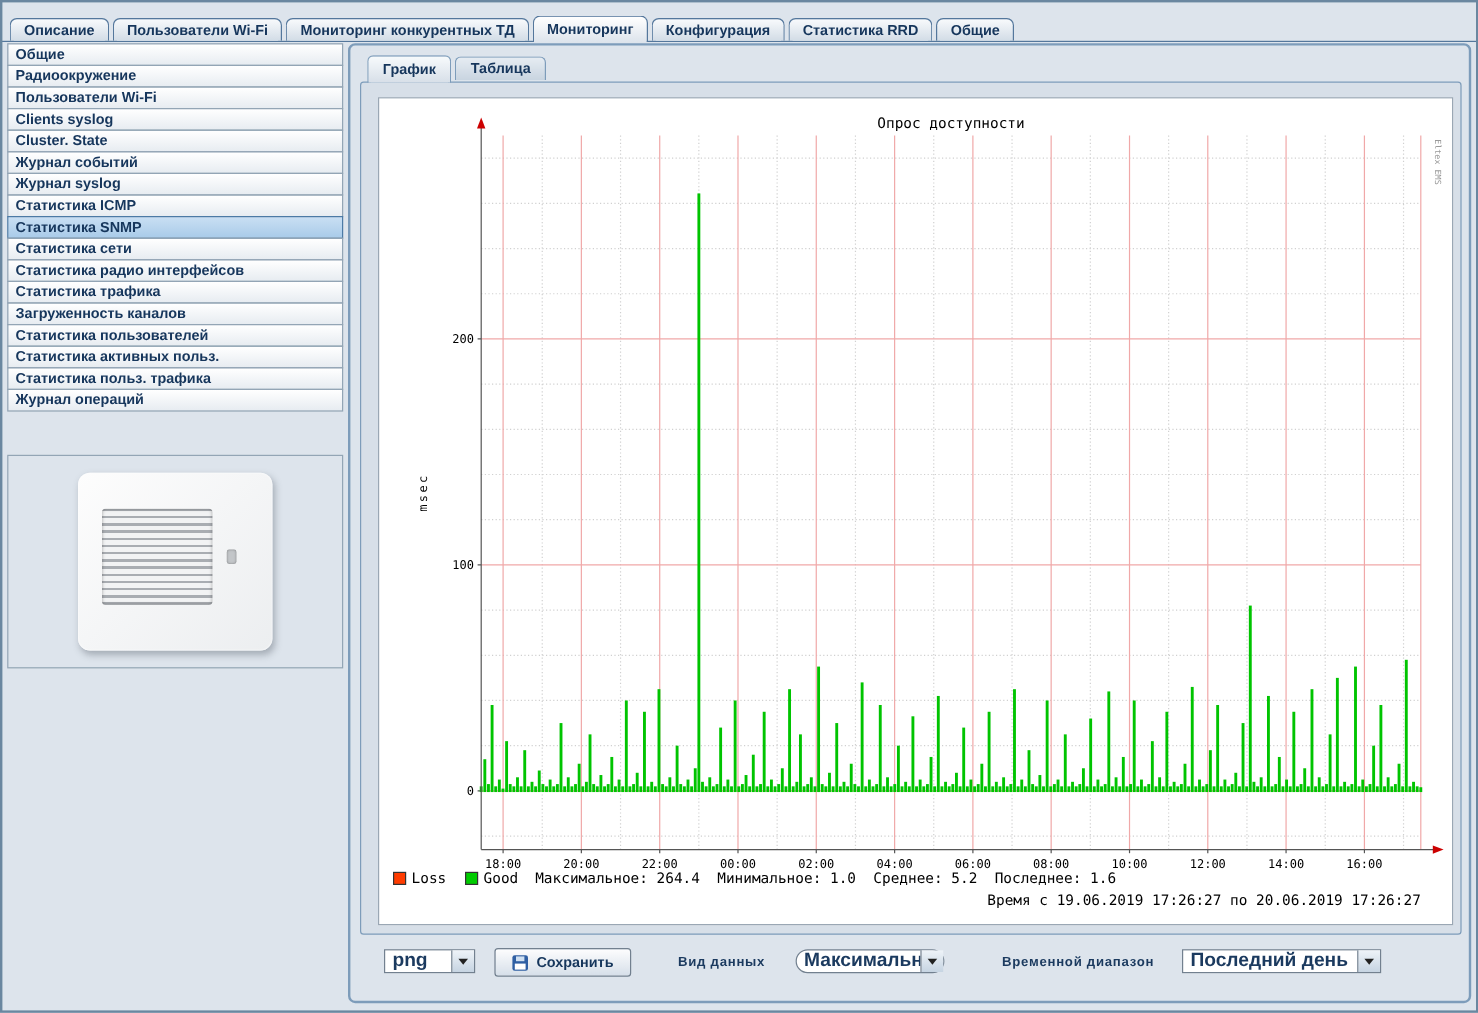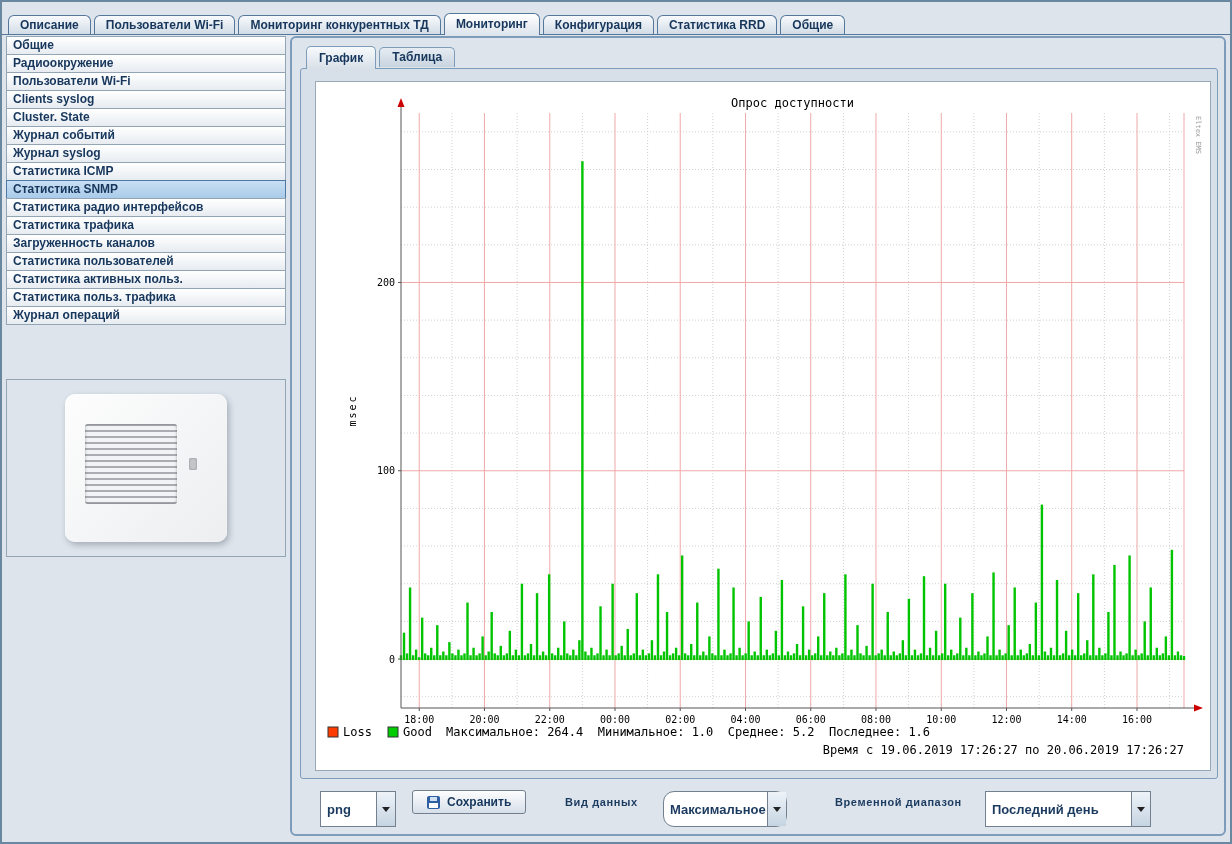--- a/index.html
+++ b/index.html
@@ -39,22 +39,22 @@
     border-radius:5px 5px 0 0;background:linear-gradient(#e6ecf2,#c8d4e0);
     font-weight:bold;font-size:12px;color:#16365c;}
   .stab.sel{height:22px;line-height:22px;background:linear-gradient(#f7fafc,#d7dfe8);
     margin-bottom:-1px;z-index:4;position:relative;}
   .tabcontent{position:absolute;left:8px;top:30px;width:918px;height:711px;box-sizing:border-box;
     border:1px solid #7d9cba;border-radius:3px;background:#d7dfe8;z-index:2;}
   .rrd{position:absolute;left:14px;top:12px;width:894px;height:688px;background:#ffffff;
     border:1px solid #9aa7b4;box-sizing:content-box;}
   .rrd svg{display:block;width:894px;height:688px;}
   
-  .combo{position:absolute;height:36px;box-sizing:border-box;border:1px solid #72808f;
-    background:#fff;display:flex;align-items:center;font-weight:bold;font-size:13px;color:#1b3a5f;}
+  .combo{position:absolute;height:20px;box-sizing:border-box;border:1px solid #72808f;
+    background:#fff;display:flex;align-items:center;font-weight:bold;font-size:16px;color:#1b3a5f;}
   .combo .val{flex:1;padding:0 6px;white-space:nowrap;overflow:hidden;}
   .combo .btn{width:18px;align-self:stretch;border-left:1px solid #72808f;
     background:linear-gradient(#eef3f8,#c6d4e2);display:flex;align-items:center;justify-content:center;}
   .tri{width:0;height:0;border-left:4px solid transparent;border-right:4px solid transparent;
     border-top:5px solid #222;}
   .btn-save{position:absolute;height:24px;box-sizing:border-box;border:1px solid #72808f;border-radius:3px;
     background:linear-gradient(#fdfdfe,#d6dfe9);display:flex;align-items:center;gap:7px;padding:0 14px;
     font-weight:bold;font-size:12px;color:#16365c;justify-content:flex-end;}
   .floppy{width:13px;height:13px;background:#2f5fa3;border-radius:2px;position:relative;}
   .floppy::before{content:"";position:absolute;left:3px;top:1px;width:7px;height:4px;background:#cfe0f2;}
@@ -80,20 +80,21 @@
 <div class="sidebar" id="sidebar">
     <div class="sbitem">Общие</div>
     <div class="sbitem">Радиоокружение</div>
     <div class="sbitem">Пользователи Wi-Fi</div>
     <div class="sbitem">Clients syslog</div>
     <div class="sbitem">Cluster. State</div>
     <div class="sbitem">Журнал событий</div>
     <div class="sbitem">Журнал syslog</div>
     <div class="sbitem">Статистика ICMP</div>
     <div class="sbitem sel">Статистика SNMP</div>
+    <div class="sbitem">Статистика сети</div>
     <div class="sbitem">Статистика радио интерфейсов</div>
     <div class="sbitem">Статистика трафика</div>
     <div class="sbitem">Загруженность каналов</div>
     <div class="sbitem">Статистика пользователей</div>
     <div class="sbitem">Статистика активных польз.</div>
     <div class="sbitem">Статистика польз. трафика</div>
     <div class="sbitem">Журнал операций</div>
   </div>
 
 <div class="imgpanel">

